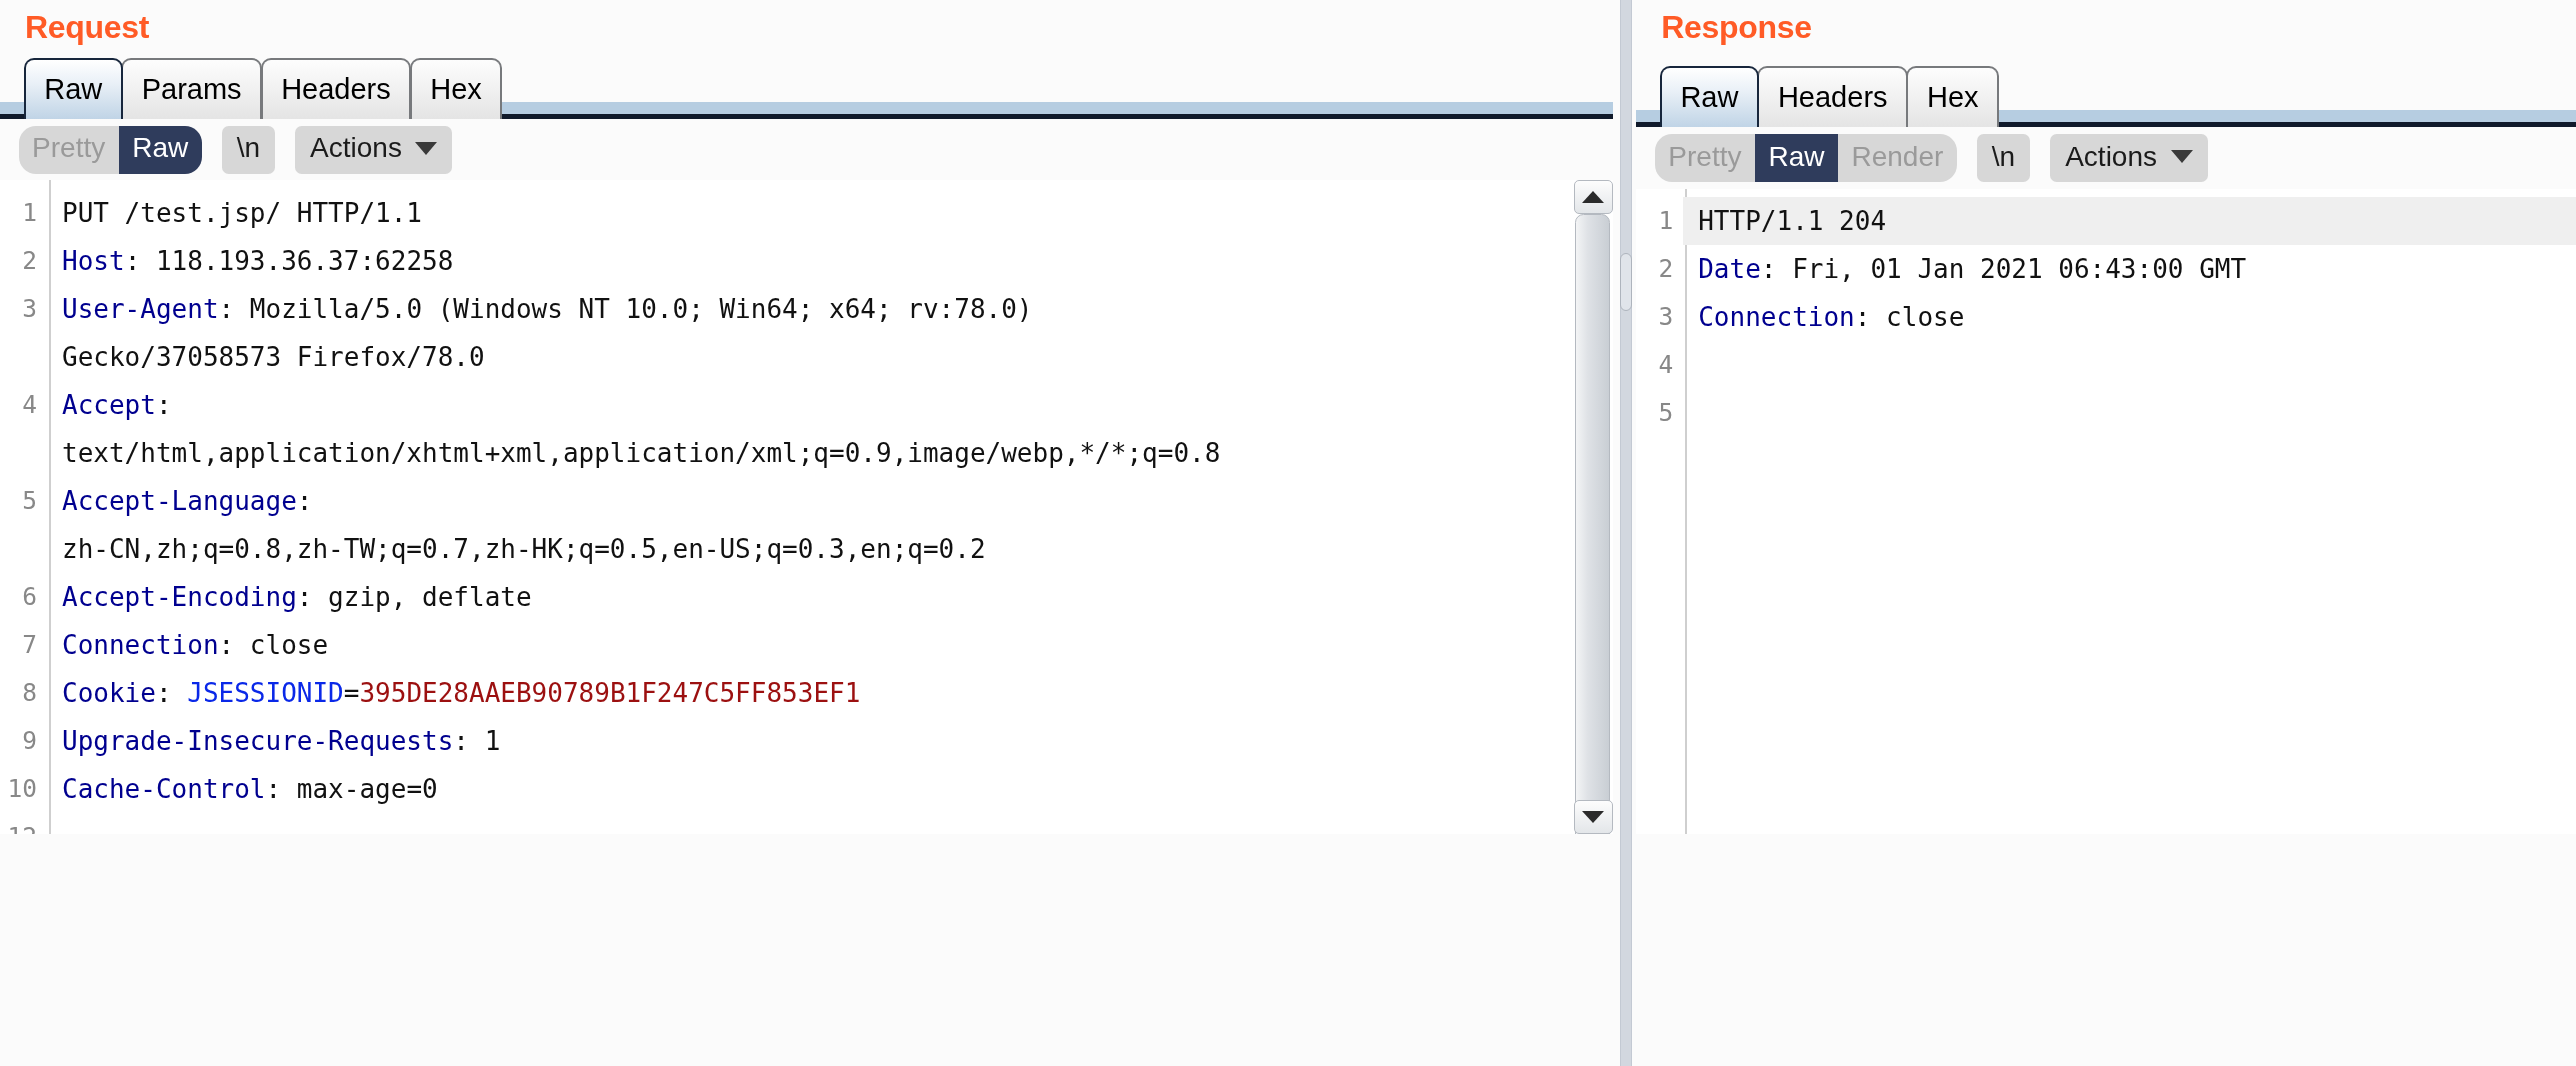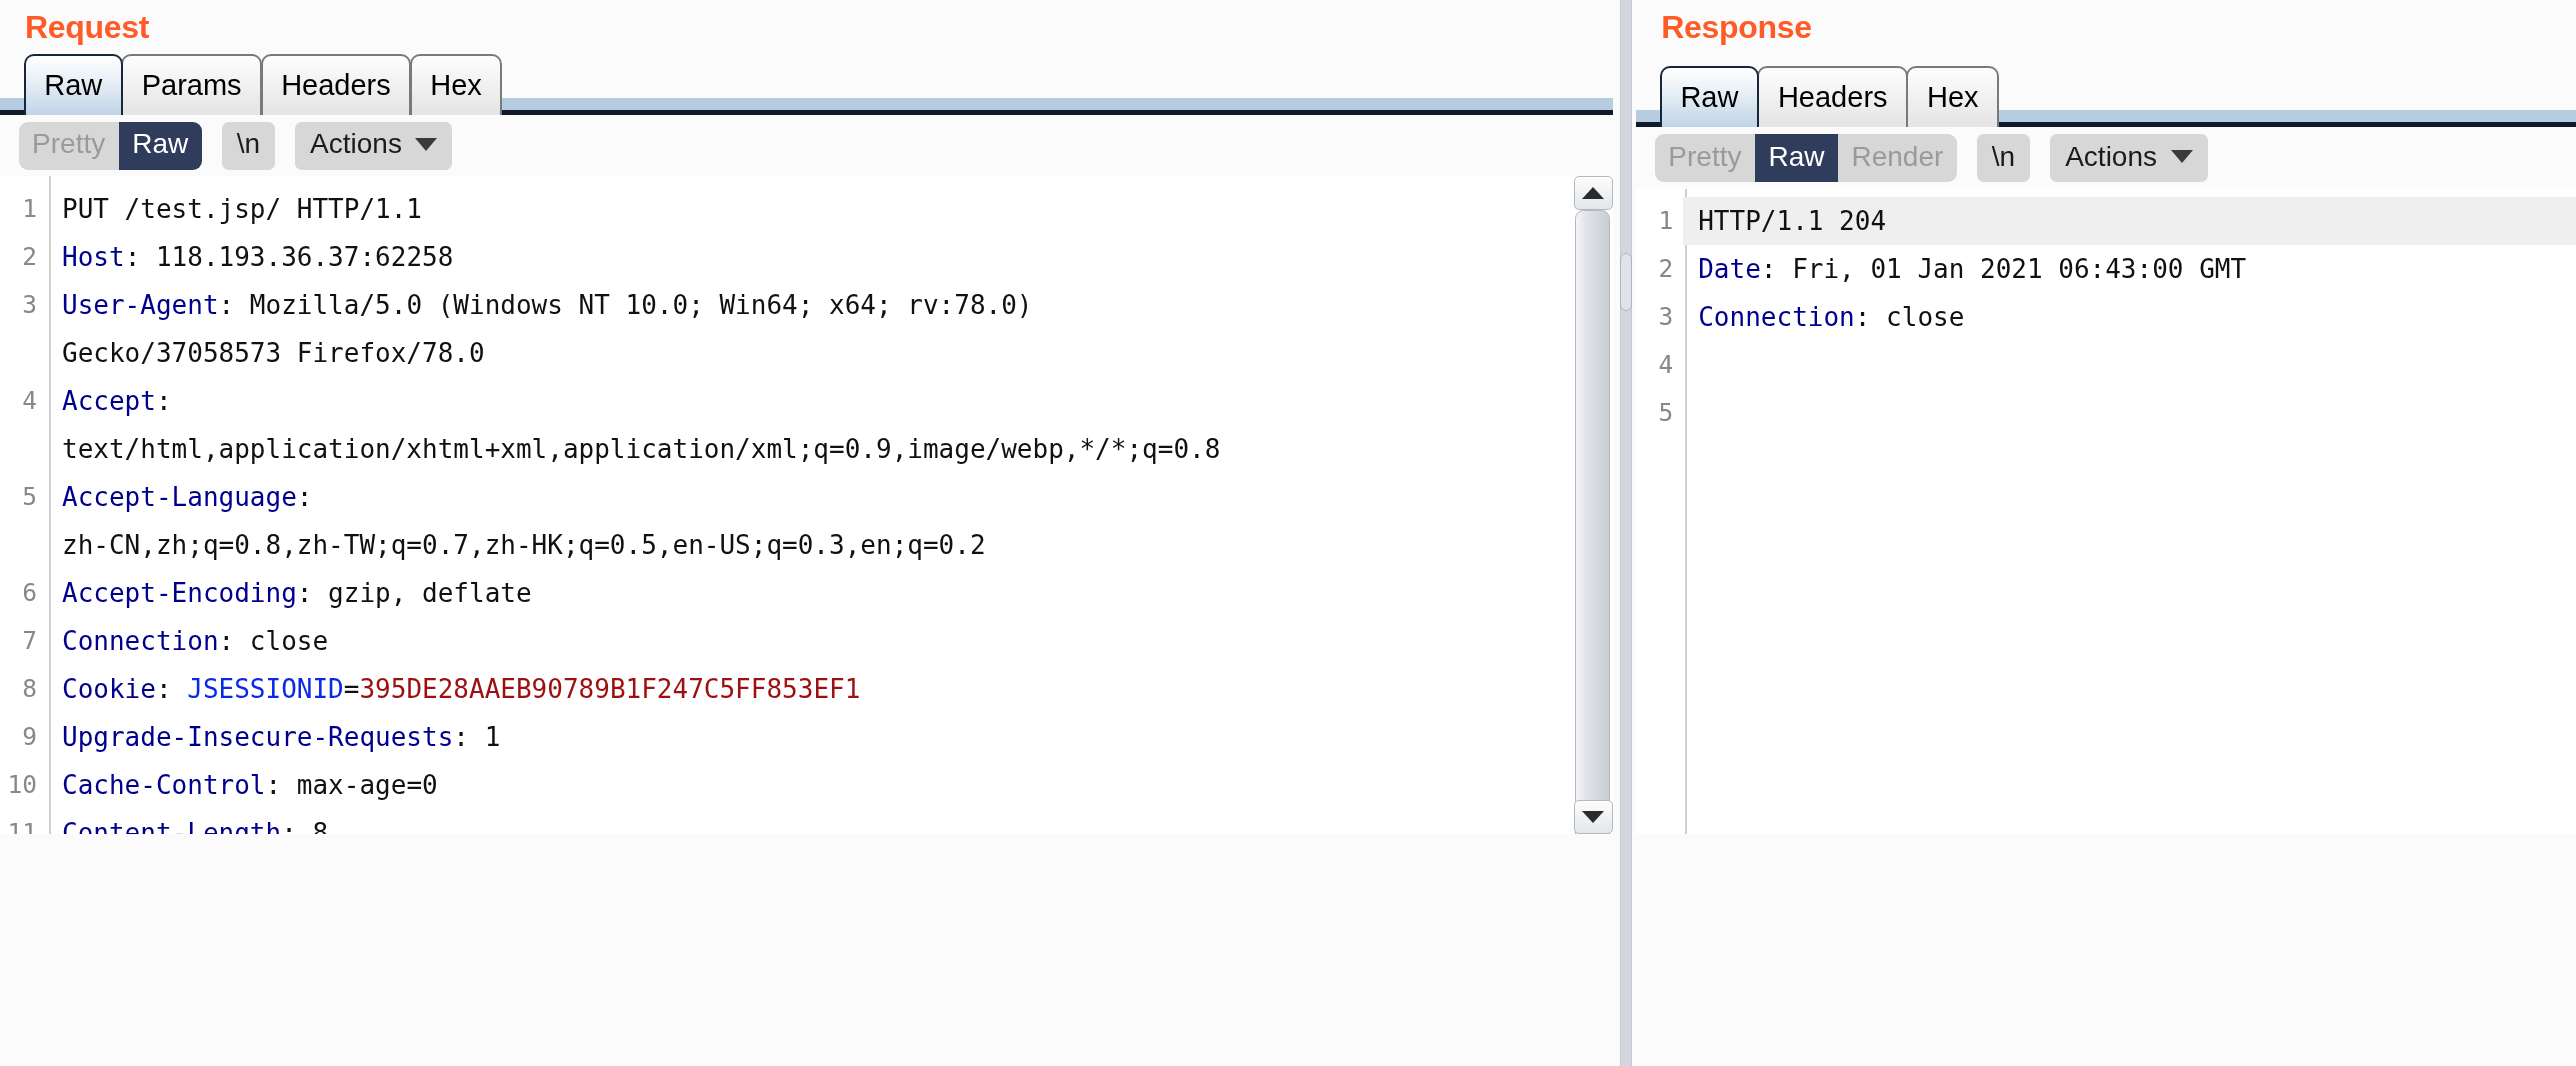--- a/index.html
+++ b/index.html
@@ -116,21 +116,21 @@
   .toolbar {
     height: 62px;
     display: flex;
     align-items: center;
     padding: 6.7px 0 6.7px 18.6px;
     box-sizing: border-box;
     background: #fbfbfb;
   }
   .btn-group {
     display: flex;
-    border-radius: 9px;
+    border-radius: 17px;
     overflow: hidden;
     margin-right: 20px;
   }
   .seg {
     font-size: 28px;
     padding: 6.7px 13.5px 9.3px 13.5px;
     background: #d7d7d7;
     color: #9a9a9a;
     line-height: 32px;
     cursor: default;
@@ -378,24 +378,20 @@
           </div>
           <div class="line">
             <div class="lnum">9</div>
             <div class="ltext"><span class="k-hdr">Upgrade-Insecure-Requests</span><span class="k-val">: 1</span></div>
           </div>
           <div class="line">
             <div class="lnum">10</div>
             <div class="ltext"><span class="k-hdr">Cache-Control</span><span class="k-val">: max-age=0</span></div>
           </div>
           <div class="line">
-            <div class="lnum">11</div>
-            <div class="ltext"><span class="k-hdr">Content-Length</span><span class="k-val">: 8</span></div>
-          </div>
-          <div class="line">
             <div class="lnum">12</div>
             <div class="ltext"><span class="k-val"></span>&nbsp;</div>
           </div>
           <div class="line hl">
             <div class="lnum">13</div>
             <div class="ltext"><span class="k-body">testtest</span><span class="caret-bar"></span></div>
           </div>
         </div>
 
       <div class="vscroll">

